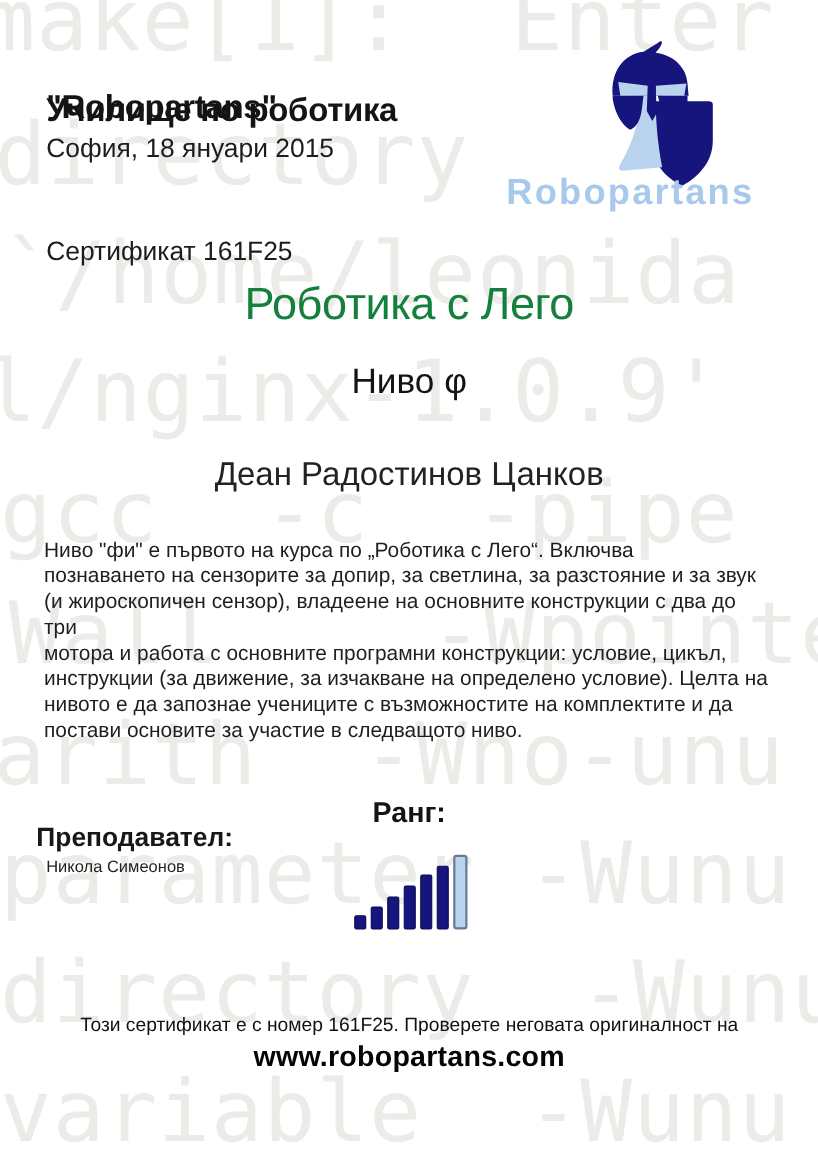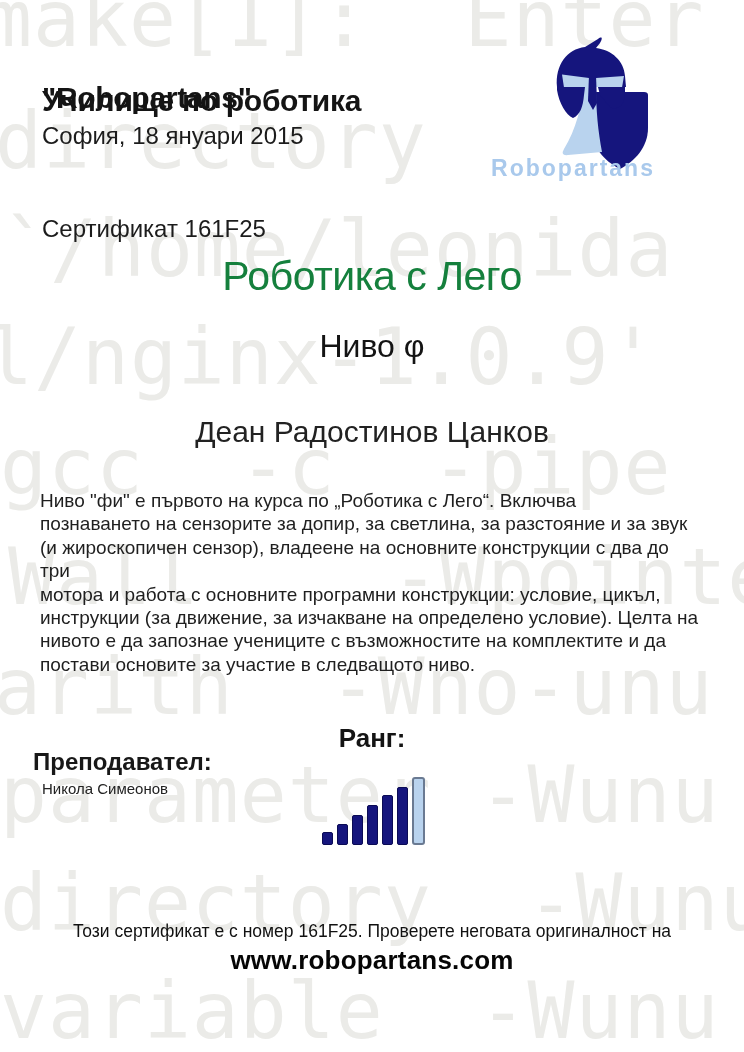--- a/index.html
+++ b/index.html
@@ -22,21 +22,21 @@
   .centered{left:0;right:0;text-align:center;}
   
   .school-l1{top:46px;left:42px;font-size:30px;font-weight:600;letter-spacing:-0.3px;color:#141414;margin-top:38px;}
   .school-l2{top:81px;left:42px;font-size:30px;font-weight:600;letter-spacing:-0.3px;color:#141414;}
   .city-date{top:122px;left:42px;font-size:24px;font-weight:500;color:#1c1c1c;}
   .cert-no{top:167px;left:42px;font-size:24px;font-weight:500;color:#1c1c1c;margin-top:48px;}
   
   .logo-svg{top:35px;left:540px;width:130px;height:140px;}
   .logo-wordmark{
     top:155px;left:452px;width:242px;text-align:center;
-    font-size:23px;font-weight:700;letter-spacing:2px;color:#a9c9ec;
+    font-size:33px;font-weight:700;letter-spacing:2px;color:#a9c9ec;
   }
   
   .course-title{top:253px;font-size:41px;font-weight:400;letter-spacing:-0.5px;color:#15803d;text-align:center;}
   .level{top:328px;font-size:32px;font-weight:400;color:#141414;}
   .student{top:415px;font-size:30px;font-weight:500;color:#222222;}
   .description{
     top:489px;left:40px;width:660px;
     font-size:19px;line-height:23.4px;font-weight:400;color:#1f1f1f;
     white-space:pre-line;
   }

